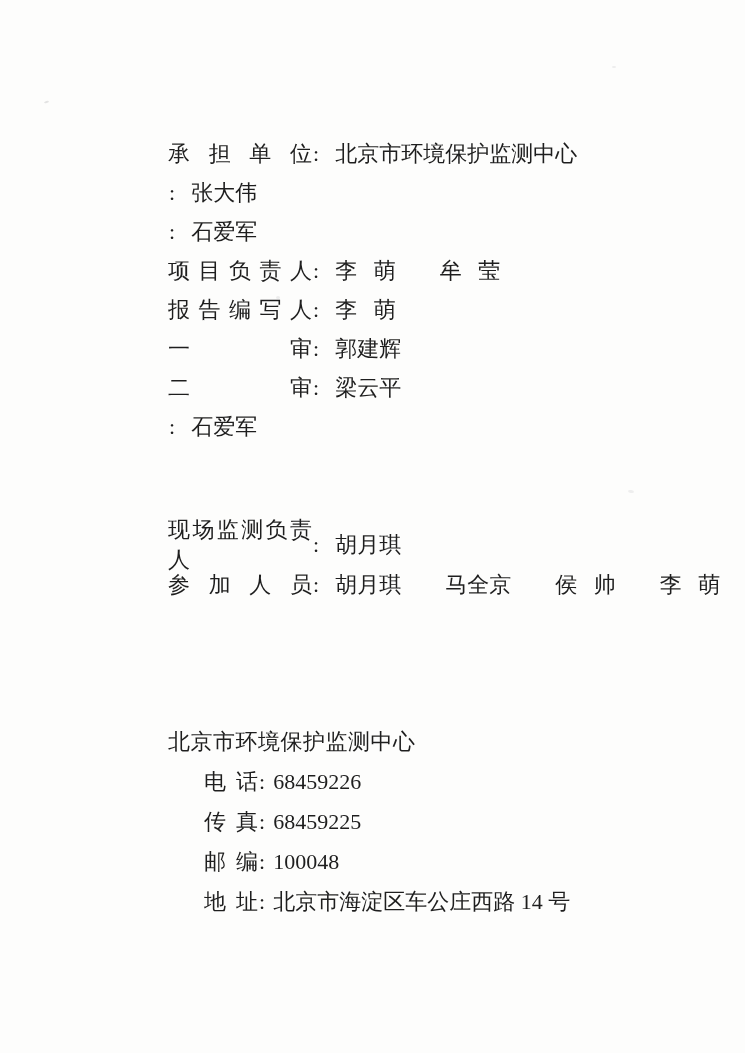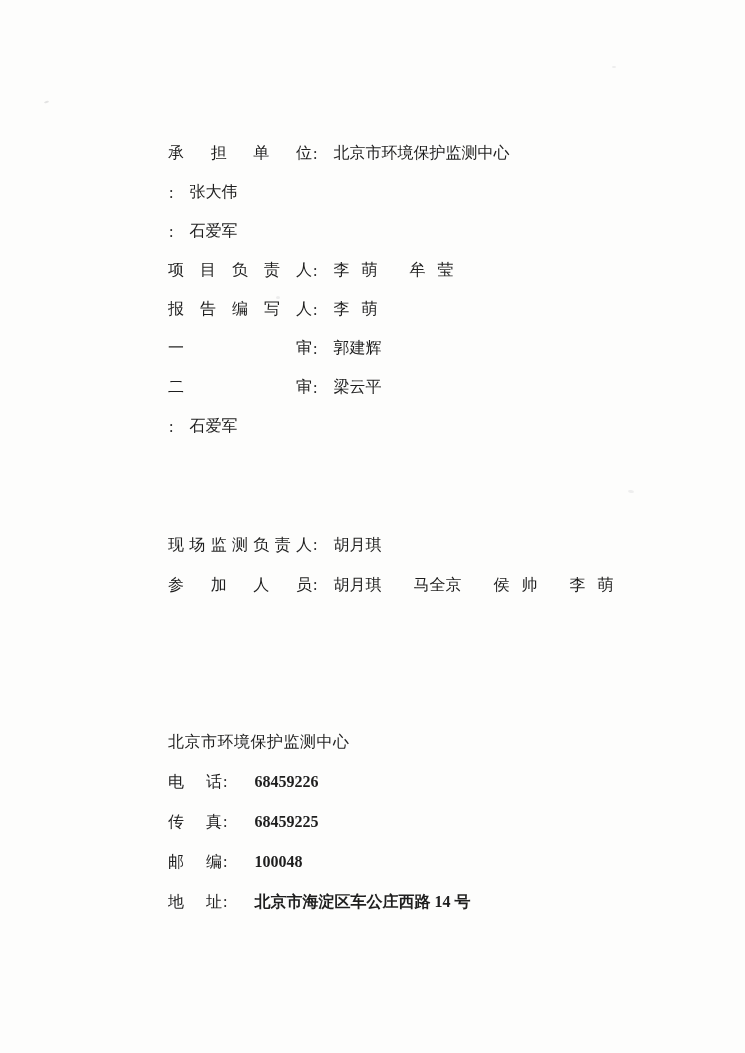--- a/index.html
+++ b/index.html
@@ -4,41 +4,41 @@
 <style>
   html,body{margin:0;padding:0;background:#d9d9d9;}
   .page{
     position:relative;
     width:745px;height:1053px;
     margin:0 auto;
     background:#fdfdfc;
     overflow:hidden;
     font-family:"Liberation Serif","DejaVu Serif",serif;
     color:#1e1e1e;
-    font-size:16px;
+    font-size:22px;
   }
   .block{position:absolute;left:168px;}
   .block-signoff{top:134px;}
   .block-team{top:525px;}
   .block-contact{top:722px;}
   .row{display:flex;align-items:center;}
   .block-signoff .row{height:39px;}
   .block-team .row,.block-contact .row{height:40px;}
   .label{
     display:inline-block;
     text-align:justify;
     text-align-last:justify;
     white-space:pre-wrap;
   }
   .w-main{width:144px;}
-  .w-sm{width:54px;}
+  .w-sm{width:54px;margin-left:36px;}
   .colon{display:inline-block;margin-left:1px;}
   .value{white-space:pre-wrap;}
   .v-main{margin-left:16px;}
-  .v-contact{margin-left:27px;font-weight:bold;}
+  .v-contact{margin-left:8px;}
   .indent{margin-left:167px;}
   .org{letter-spacing:0.5px;}
   
   .speck{position:absolute;border-radius:50%;background:#e3e3e3;}
   .speck-1{left:44px;top:101px;width:5px;height:2px;transform:rotate(-20deg);}
   .speck-2{left:276px;top:296px;width:4px;height:3px;background:#ececec;}
   .speck-3{left:628px;top:490px;width:6px;height:3px;background:#eeeeee;transform:rotate(10deg);}
   .speck-4{left:612px;top:66px;width:4px;height:2px;background:#ededed;}
 </style>
 </head>

